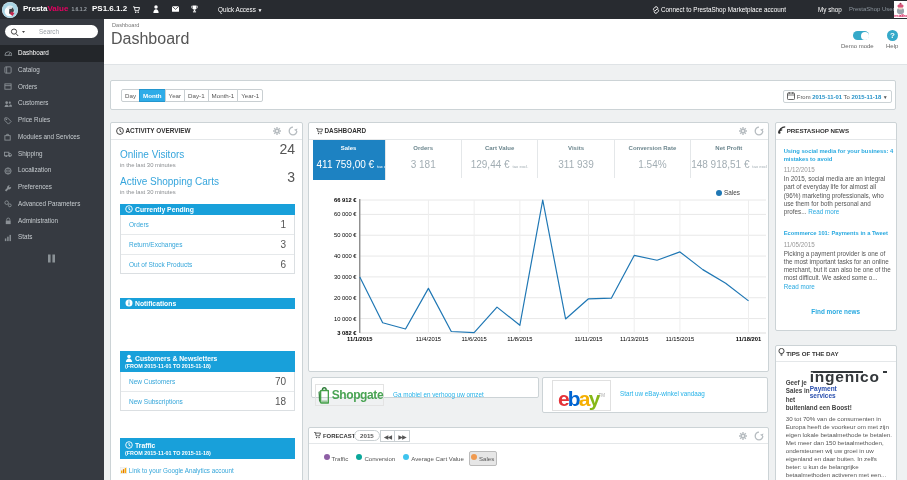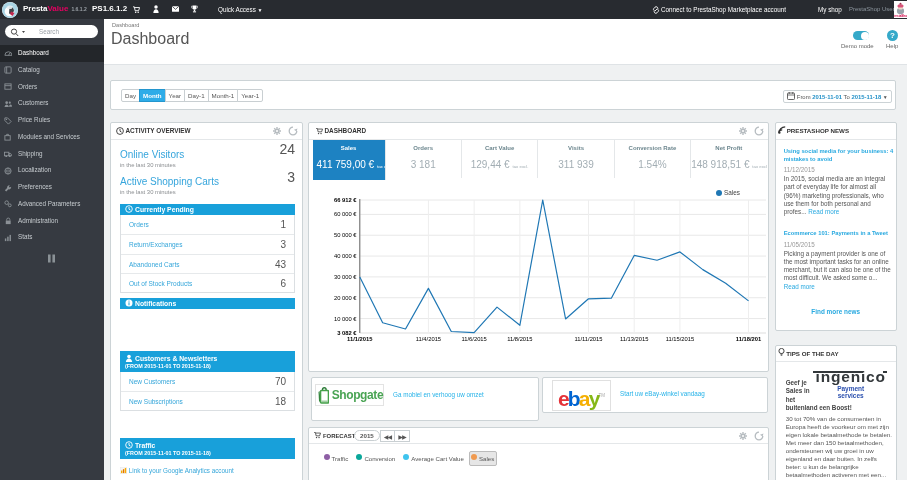--- a/index.html
+++ b/index.html
@@ -95,37 +95,37 @@
 #forecast { left:308px; top:426.6px; width:461px; height:80px; }
 .pill { position:absolute; left:45px; top:2.5px; border:1px solid #c9cfd2; border-radius:7px; padding:0 5px; height:11px; line-height:10.5px; font-size:6.2px; color:#555; font-weight:bold; }
 .navbtns { position:absolute; left:71px; top:2.5px; }
 .navbtns .btn { padding:0 3px; height:12px; font-size:5.5px; letter-spacing:-0.5px; }
 .legendrow { position:absolute; left:0; top:23px; width:100%; height:15px; }
 .lbtn { position:absolute; top:0; height:15px; line-height:14.5px; font-size:6.1px; color:#555; border:1px solid transparent; border-radius:2px; text-align:center; white-space:nowrap; }
 .lbtn .dot { display:inline-block; width:6px; height:6px; border-radius:50%; margin-right:2px; vertical-align:0.5px; }
 .lbtn.sel { border-color:#bbb; background:#e6e6e6; }
 
 
-#shopgate { left:310.5px; top:377px; width:228px; height:44px; }
+#shopgate { left:310.5px; top:377px; width:228px; height:21px; }
 #ebaybox { left:542px; top:377px; width:226px; height:36px; }
 .modlink { position:absolute; font-size:6.3px; color:#25b2e8; white-space:nowrap; }
 
 
 #news { left:774.7px; top:122px; width:122px; height:209px; }
 #news .body { padding:7px 8px 0; overflow:hidden; }
 .newslink { font-size:5.8px; font-weight:bold; color:#28a9e0; line-height:8.2px; white-space:nowrap; }
 .newsdate { font-size:6.3px; color:#999; margin-top:3px; }
 .newspara { font-size:6.3px; color:#555; line-height:8.3px; margin-top:2px; white-space:nowrap; }
 .newspara .rm { color:#28a9e0; }
 #findmore { text-align:center; font-size:6.4px; font-weight:bold; color:#28a9e0; margin-top:17px; white-space:nowrap; }
 
 
 #tips { left:774.7px; top:344.6px; width:122px; height:200px; }
 #tips .body { padding:0 4px 0 10px; overflow:hidden; }
-#ingenico { float:right; width:82px; margin-top:8px; text-align:center; margin-left:2px; }
+#ingenico { float:right; width:82px; margin-top:8px; text-align:left; margin-left:2px; }
 #ingenico .ing { font-size:15.5px; font-weight:bold; color:#33383b; letter-spacing:0.8px; line-height:14.5px; position:relative; }
 #ingenico .ing .bar { position:absolute; left:3px; top:0.8px; width:50px; height:1.8px; background:#33383b; }
 #ingenico .ing .dot2 { position:absolute; right:5px; top:0.8px; width:3.5px; height:1.8px; background:#33383b; }
 #ingenico .pay { font-size:6.5px; font-weight:bold; color:#2a4fae; line-height:6.8px; margin-top:1.5px; }
 .tipshead { font-size:6.3px; font-weight:bold; color:#444; line-height:8.3px; margin-top:17px; }
 .tipspara { font-size:6.2px; color:#555; line-height:7.9px; margin-top:3px; white-space:nowrap; }
 svg text { font-family:"Liberation Sans", sans-serif; }
 </style>
 </head>
 <body>
@@ -282,21 +282,20 @@
   <div class="subline" style="top:38.5px">in the last 30 minutes</div>
   <div class="bigline" style="top:48px"><span class="t">Active Shopping Carts</span><span class="n">3</span></div>
   <div class="subline" style="top:66px">in the last 30 minutes</div>
   <div class="bluebar one" style="top:80.5px"><svg style="vertical-align:-1.5px;margin-right:2px" width="8" height="8" viewBox="0 0 8 8">
         <circle cx="4" cy="4" r="3.3" stroke="#fff" stroke-width="0.9" fill="none"></circle>
         <path d="M4 2 v2.2 l1.5 0.9" stroke="#fff" stroke-width="0.9" fill="none"></path>
       </svg>Currently Pending</div>
   <div class="rowsbox" style="top:92.4px">
     <div class="arow">Orders<b>1</b></div>
     <div class="arow">Return/Exchanges<b>3</b></div>
-    <div class="arow">Abandoned Carts<b>43</b></div>
     <div class="arow">Out of Stock Products<b>6</b></div>
   </div>
   <div class="bluebar one" style="top:174.5px"><svg style="vertical-align:-1.5px;margin-right:2px" width="8" height="8" viewBox="0 0 8 8">
         <circle cx="4" cy="4" r="3.5" fill="#fff"></circle>
         <rect x="3.5" y="3.3" width="1" height="3" fill="#18a0da"></rect>
         <rect x="3.5" y="1.6" width="1" height="1" fill="#18a0da"></rect>
       </svg>Notifications</div>
   <div class="bluebar two" style="top:228.2px"><svg style="vertical-align:-1.5px;margin-right:2px" width="8" height="8" viewBox="0 0 8 8">
         <circle cx="4" cy="2.6" r="1.8" fill="#fff"></circle>
         <path d="M0.8 8 q0.6-3.6 3.2-3.6 q2.6 0 3.2 3.6 z" fill="#fff"></path>

